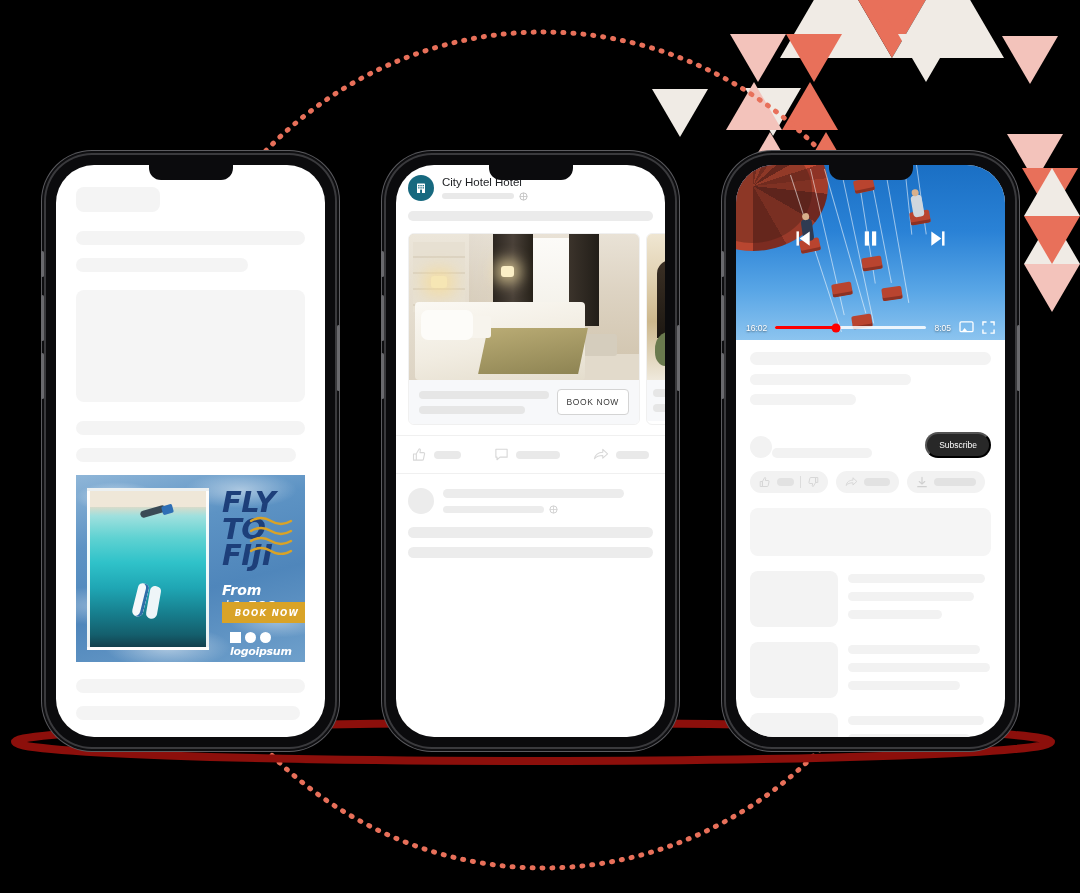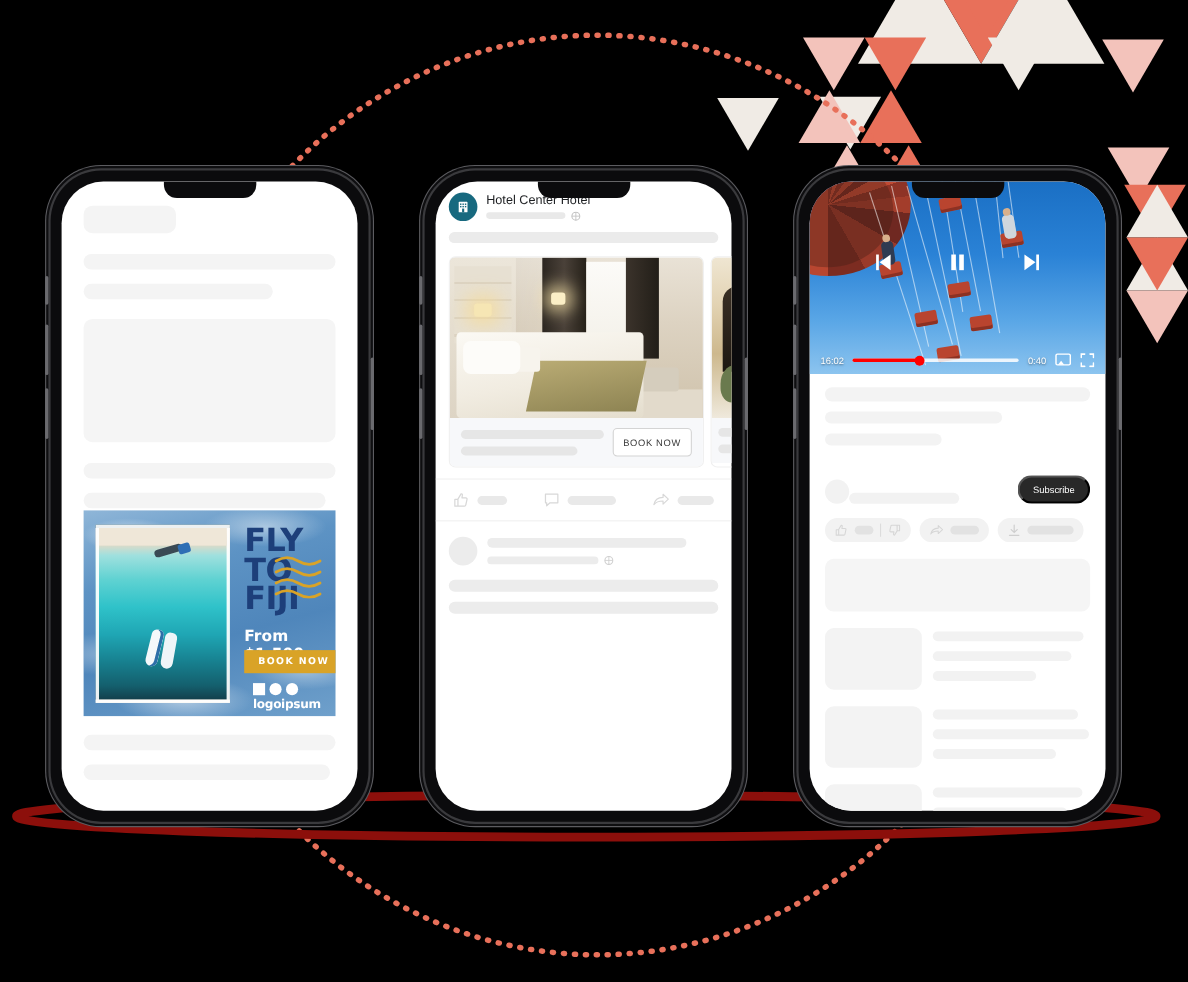--- a/index.html
+++ b/index.html
@@ -43,21 +43,21 @@
   .side-btn { position:absolute; width:3px; background:#6a6a6e; border-radius:2px; }
   .side-btn.left { left:-5px; }
   .side-btn.right { right:-5px; }
 
   
   #phone1 { left: 46px; top: 155px; width: 289px; height: 592px; }
   .p1-body { padding: 22px 20px 0 20px; }
   .p1-chip { width: 84px; height: 25px; border-radius: 8px; background:#f4f4f4; }
   .p1-line { height: 14px; border-radius: 8px; background:#f4f4f4; margin-top: 13px;}
   .p1-box { height: 112px; border-radius: 8px; background:#f5f5f5; margin-top: 18px;}
-  .p1-ad-wrap { margin-top: 2px; }
+  .p1-ad-wrap { margin-top: 13px; font-style: italic; }
 
   
   .fiji-ad {
     position: relative;
     width: 100%; height: 187px;
     background: linear-gradient(165deg,#8fb6d8 0%, #5d93c4 30%, #4f86bb 60%, #6fa0cb 100%);
     overflow: hidden;
   }
   .fiji-clouds{
     position:absolute; inset:0;
@@ -354,21 +354,21 @@
                   <rect x="6.4" y="4" width="1.3" height="1.3"></rect>
                   <rect x="8.6" y="4" width="1.3" height="1.3"></rect>
                 <rect x="4.2" y="6.2" width="1.3" height="1.3"></rect>
                   <rect x="6.4" y="6.2" width="1.3" height="1.3"></rect>
                   <rect x="8.6" y="6.2" width="1.3" height="1.3"></rect>
                 <rect x="6.1" y="8.6" width="1.9" height="3.4"></rect>
               </g>
             </svg>
           </div>
           <div>
-            <div class="fb-name">Hotel Center Hotel</div>
+            <div class="fb-name">City Hotel Hotel</div>
             <div class="fb-meta-row">
               <div class="fb-meta-bar"></div>
               <svg width="9" height="9" viewBox="0 0 9 9">
                 <circle cx="4.5" cy="4.5" r="3.6" fill="none" stroke="#c3c3c3" stroke-width="1"></circle>
                 <path d="M4.5 .9v7.2M.9 4.5h7.2" stroke="#c3c3c3" stroke-width=".8"></path>
               </svg>
             </div>
           </div>
         </div>
 
@@ -497,21 +497,21 @@
               <rect x="14.8" y="2.5" width="2.6" height="15" fill="#fff"></rect>
           </svg>
         </div>
 
         <div class="yt-bar">
           <span class="yt-time">16:02</span>
           <span class="yt-track">
             <span class="yt-prog" style="width: 40%;"></span>
             <span class="yt-knob" style="left: 40%;"></span>
           </span>
-          <span class="yt-time">0:40</span>
+          <span class="yt-time">8:05</span>
           <svg width="15" height="13" viewBox="0 0 16 14">
             <rect x="1" y="1" width="14" height="10.5" rx="1.4" fill="none" stroke="#fff" stroke-width="1.4"></rect>
             <path d="M3 11.4h6L6 7.6z" fill="#fff"></path>
           </svg>
           <svg width="13" height="13" viewBox="0 0 14 14">
             <g stroke="#fff" stroke-width="1.5" fill="none" stroke-linecap="round">
               <path d="M1 4.4V1h3.4M9.6 1H13v3.4M13 9.6V13H9.6M4.4 13H1V9.6"></path>
             </g>
           </svg>
         </div>

